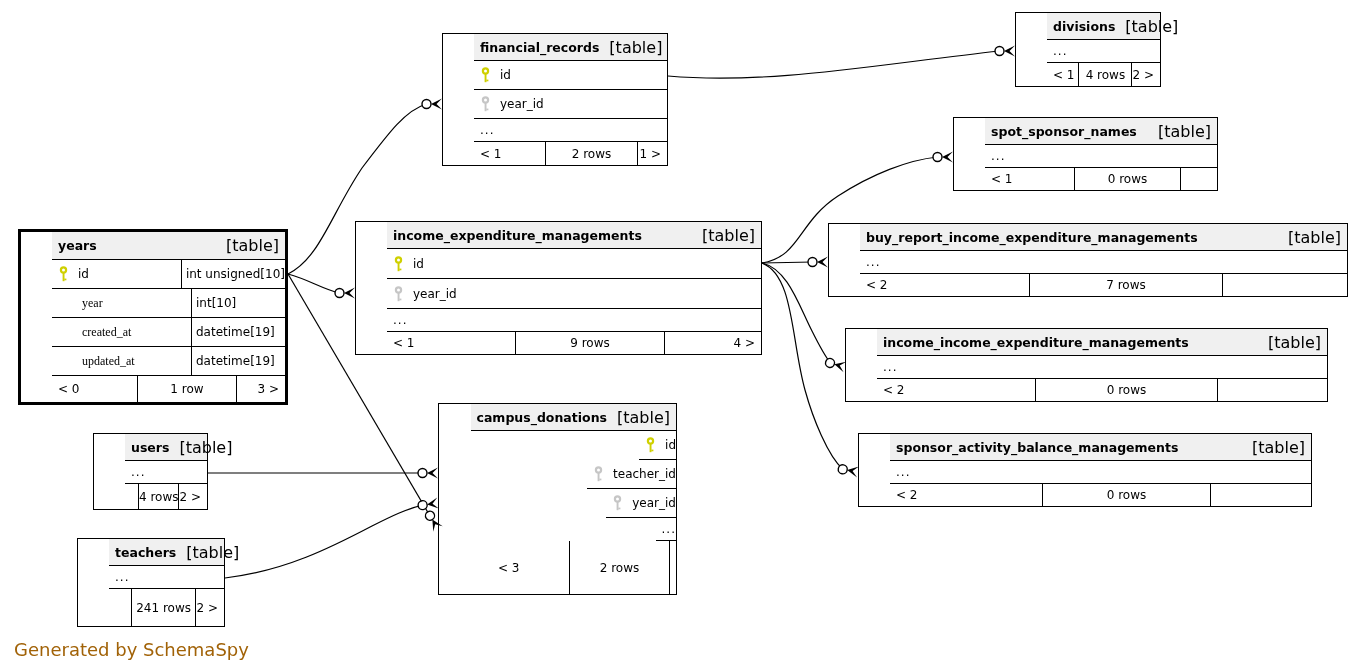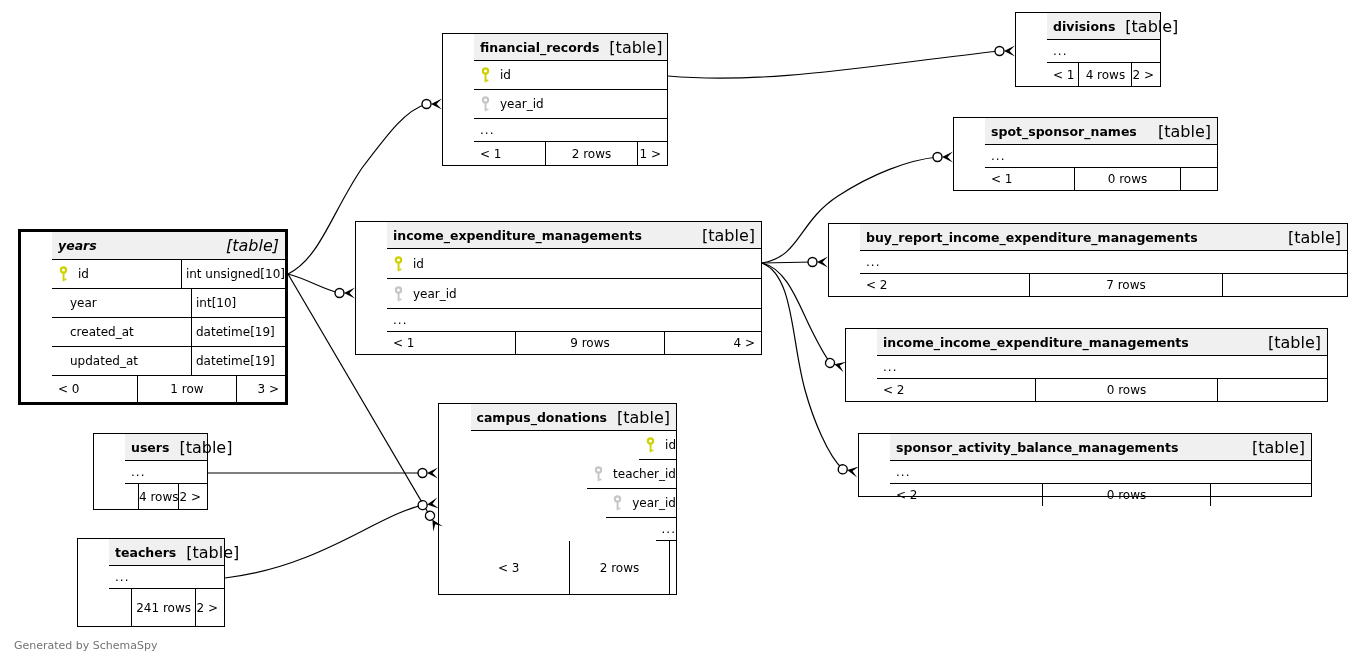--- a/index.html
+++ b/index.html
@@ -5,46 +5,46 @@
   html,body{margin:0;padding:0;background:#fff;}
   #canvas{
     position:relative;width:1363px;height:669px;background:#fff;overflow:hidden;
     font-family:"DejaVu Sans","Liberation Sans",sans-serif;color:#000;
   }
   .tbl{position:absolute;background:#fff;border:1px solid #000;box-sizing:border-box;
        display:flex;flex-direction:column;font-size:12px;z-index:2;padding-left:31px;}
   .tbl.em{border-width:3px;}
   .hdr{background:#f0f0f0;border-bottom:1px solid #000;display:flex;justify-content:space-between;
        align-items:center;padding:0 6px;height:27px;box-sizing:border-box;flex:none;}
-  .em .hdr{height:28px;font-style:italic;}
+  .em .hdr{height:28px;}
   .tname{font-weight:bold;font-size:12.5px;white-space:nowrap;}
   .ttag{font-size:16px;margin-left:10px;white-space:nowrap;}
   .colrow{display:flex;align-items:center;border-bottom:1px solid #000;height:29px;
           padding-left:6px;box-sizing:border-box;flex:none;white-space:nowrap;}
   .keyicon{width:11px;height:16px;margin-right:9px;flex:none;}
-  .noicon{margin-left:12px;}
+  .noicon{margin-left:24px;font-family:Liberation Serif, serif;}
   .namecell{display:flex;align-items:center;padding-left:6px;box-sizing:border-box;height:100%;}
   .typecell{display:flex;align-items:center;border-left:1px solid #000;flex:1;
             padding-left:4px;box-sizing:border-box;height:100%;white-space:nowrap;}
   .row2{display:flex;align-items:stretch;border-bottom:1px solid #000;height:29px;
         box-sizing:border-box;flex:none;padding-left:0;}
   .ell{height:23px;border-bottom:1px solid #000;display:flex;align-items:center;
        padding-left:6px;box-sizing:border-box;flex:none;letter-spacing:1px;}
   .foot{display:flex;flex:1;align-items:stretch;min-height:22px;}
   .foot span{display:flex;align-items:center;box-sizing:border-box;white-space:nowrap;}
   .fc1{justify-content:flex-start;padding-left:6px;}
   .fc2{justify-content:center;border-left:1px solid #000;}
   .fc3{justify-content:flex-end;padding-right:6px;border-left:1px solid #000;flex:1;}
   .pkkey{stroke:#cfd000;fill:#cfd000;}
   .fkkey{stroke:#c6c6c6;fill:#c6c6c6;}
   #edges{position:absolute;left:0;top:0;width:1363px;height:669px;z-index:3;pointer-events:none;}
   #edges path.line{fill:none;stroke:#000;stroke-width:1.2px;}
   #edges path.crowm{fill:#000;stroke:none;}
   #edges circle.dotm{fill:#fff;stroke:#000;stroke-width:1.4px;}
-  .caption{position:absolute;left:14px;top:639px;font-size:11px;color:#737373;}
+  .caption{position:absolute;left:14px;top:639px;font-size:18px;color:#a16207;}
 </style>
 </head>
 <body>
 
 <div id="canvas">
 
   <svg id="edges" viewBox="0 0 1363 669">
     <path class="line" d="M288,274 C320,258 331,214 362,168 C390,131 406,110 426.5,104"></path>
     <path class="line" d="M288,274 C310,280 322,289 339.5,293"></path>
     <path class="line" d="M288,274 L430,516"></path>
@@ -242,21 +242,21 @@
       <span class="ttag">[table]</span>
     </div>
     <div class="ell">...</div>
     <div class="foot">
       <span class="fc1" style="width:158px;">&lt; 2</span>
       <span class="fc2" style="width:182px;">0 rows</span>
       <span class="fc3"></span>
     </div>
   </div>
 
-  <div class="tbl" style="left:858px;top:433px;width:454px;height:64px;">
+  <div class="tbl" style="left:858px;top:433px;width:454px;height:74px;">
     <div class="hdr">
       <span class="tname">sponsor_activity_balance_managements</span>
       <span class="ttag">[table]</span>
     </div>
     <div class="ell">...</div>
     <div class="foot">
       <span class="fc1" style="width:152px;">&lt; 2</span>
       <span class="fc2" style="width:168px;">0 rows</span>
       <span class="fc3"></span>
     </div>

